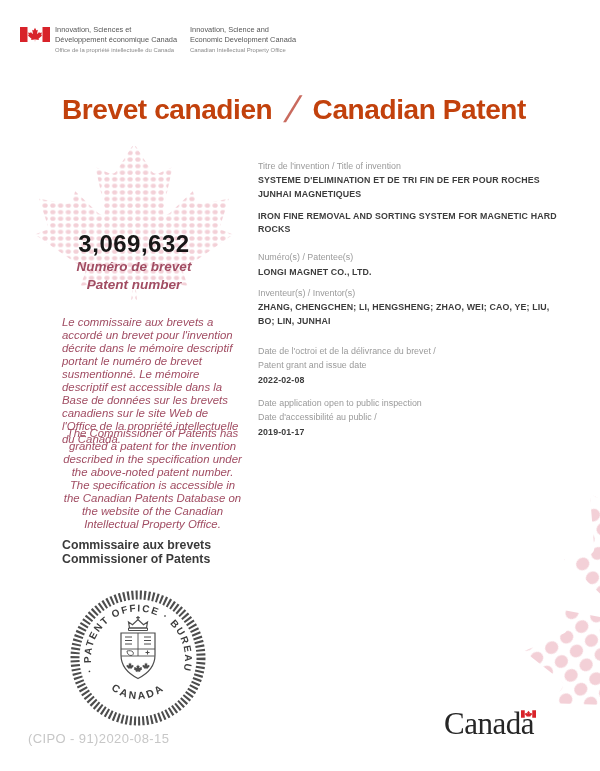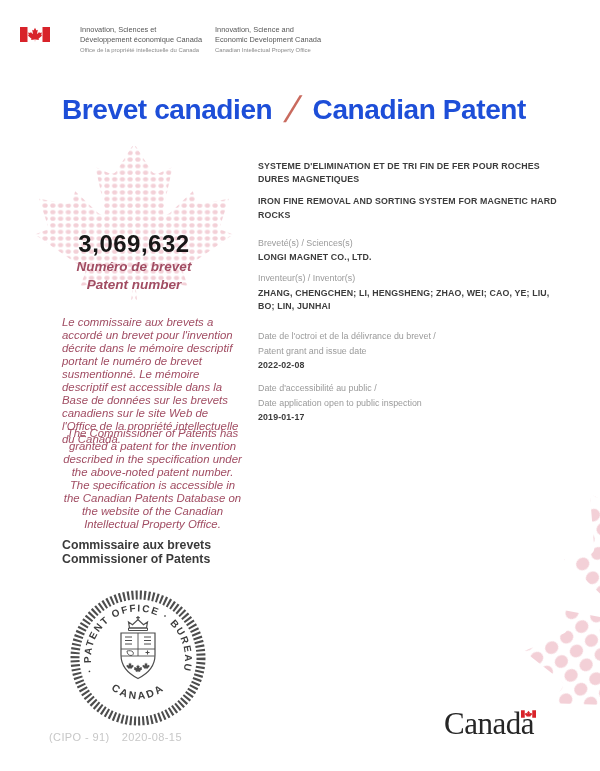--- a/index.html
+++ b/index.html
@@ -2,28 +2,28 @@
 <html><head>
 <meta charset="utf-8">
 <style>
   html,body{margin:0;padding:0;background:#fff;}
   .page{position:relative;width:600px;height:771px;background:#ffffff;overflow:hidden;
         font-family:"Liberation Sans",sans-serif;color:#3c3c3c;}
 
   
   .gov-header{position:absolute;left:20px;top:25px;display:flex;align-items:flex-start;}
   .gov-flag{margin-top:2px;}
-  .org{margin-left:30px;width:130px;}
+  .org{margin-left:5px;width:130px;}
   .org.en{margin-left:5px;width:150px;}
   .org-line{font-size:7.4px;line-height:1.3;color:#565656;}
   .org-office{font-size:5.9px;line-height:1.3;color:#8a8a8a;margin-top:3px;}
 
   
   .doc-title{position:absolute;left:62px;top:86px;display:flex;align-items:baseline;}
-  .doc-title .t{font-size:28px;font-weight:800;color:#1d4ed8;letter-spacing:-0.4px;}
+  .doc-title .t{font-size:28px;font-weight:800;color:#c2410c;letter-spacing:-0.4px;}
   .doc-title .slash{font-size:37px;font-weight:400;color:#c96a5e;margin:0 15px;
                     font-style:italic;transform:skewX(-8deg);position:relative;top:3px;}
 
   
   .leaf-top{position:absolute;left:27px;top:146px;}
   .patnum{position:absolute;left:28px;top:212px;width:212px;text-align:center;margin-top:18px;}
   .patnum .num{font-size:24px;font-weight:800;color:#171717;letter-spacing:0.5px;}
   .patnum .lbl{font-size:13.5px;font-style:italic;font-weight:700;color:#a14d63;line-height:1.3;}
 
   
@@ -32,22 +32,22 @@
   .notice-fr{top:316px;}
   .notice-en{top:427px;text-align:center;}
   .signature{position:absolute;left:62px;top:538px;font-size:12.3px;
              font-weight:700;color:#3a3a3a;line-height:1.15;}
 
   
   .seal{position:absolute;left:67px;top:587px;}
   .seal-text{font-family:"Liberation Sans",sans-serif;font-size:10px;font-weight:700;
              fill:#3d3d3d;letter-spacing:1.6px;}
   .seal-text-bottom{font-size:10.5px;letter-spacing:2.2px;}
-  .footer-code{position:absolute;left:49px;top:731px;font-size:11px;color:#c7c7c7;
-               letter-spacing:0.4px;display:flex;gap:12px;}
+  .footer-code{position:absolute;left:28px;top:731px;font-size:13px;color:#c7c7c7;
+               letter-spacing:0.4px;display:flex;}
 
   .wordmark{position:absolute;left:444px;top:706px;font-family:"Liberation Serif",serif;
             font-size:31px;color:#262626;letter-spacing:-0.5px;}
   .wordmark .wm-flag{position:absolute;right:-2px;top:4px;}
 
   
   .right-col{position:absolute;left:258px;top:160px;width:300px;}
   .field{margin-bottom:13px;}
   .flabel{font-size:8.9px;color:#9a9a9a;line-height:1.4;margin-bottom:2px;}
   .fvalue{font-size:8.8px;font-weight:700;color:#3c3c3c;line-height:1.5;letter-spacing:0.15px;}
@@ -161,39 +161,40 @@
     </g>
   </svg>
 
   <div class="footer-code">
     <span>(CIPO - 91)</span>
     <span>2020-08-15</span>
   </div>
 
   <div class="right-col">
     <div class="field field-title">
-      <div class="fvalue gap">SYSTEME D'ELIMINATION ET DE TRI FIN DE FER POUR ROCHES DURES MAGNETIQUES</div>
+      <div class="flabel">Titre de l'invention / Title of invention</div>
+      <div class="fvalue gap">SYSTEME D'ELIMINATION ET DE TRI FIN DE FER POUR ROCHES JUNHAI MAGNETIQUES</div>
       <div class="fvalue">IRON FINE REMOVAL AND SORTING SYSTEM FOR MAGNETIC HARD ROCKS</div>
     </div>
     <div class="field field-patentee">
-      <div class="flabel">Breveté(s) / Sciences(s)</div>
+      <div class="flabel">Numéro(s) / Patentee(s)</div>
       <div class="fvalue">LONGI MAGNET CO., LTD.</div>
     </div>
     <div class="field field-inventors">
       <div class="flabel">Inventeur(s) / Inventor(s)</div>
       <div class="fvalue">ZHANG, CHENGCHEN; LI, HENGSHENG; ZHAO, WEI; CAO, YE; LIU, BO; LIN, JUNHAI</div>
     </div>
     <div class="field field-date">
       <div class="flabel">Date de l'octroi et de la délivrance du brevet /</div>
       <div class="flabel">Patent grant and issue date</div>
       <div class="fvalue">2022-02-08</div>
     </div>
     <div class="field field-date">
+      <div class="flabel">Date application open to public inspection</div>
       <div class="flabel">Date d'accessibilité au public /</div>
-      <div class="flabel">Date application open to public inspection</div>
       <div class="fvalue">2019-01-17</div>
     </div>
   </div>
 
   <svg class="leaf-br" width="148" height="268" viewBox="0 0 148 268">
     <use href="#mleaf" transform="translate(212,148) rotate(-35) scale(2.55,2.35)" fill="url(#dotsBig)"></use>
   </svg>
 
   <div class="wordmark">
     <span>Canada</span>

